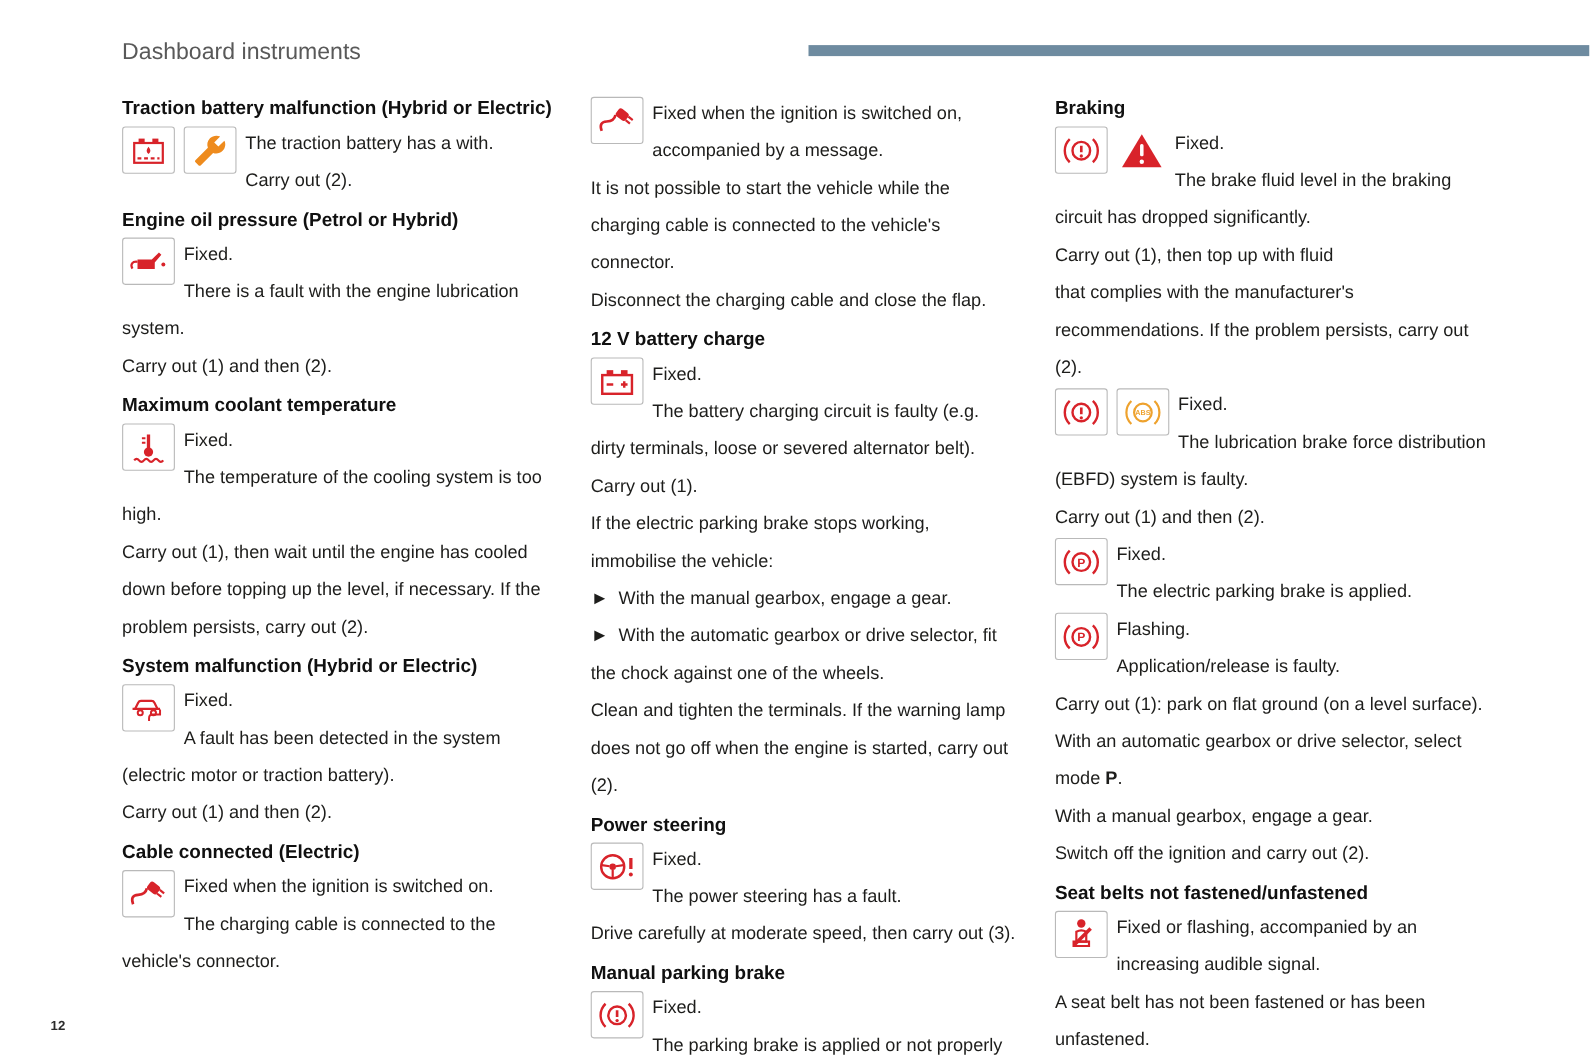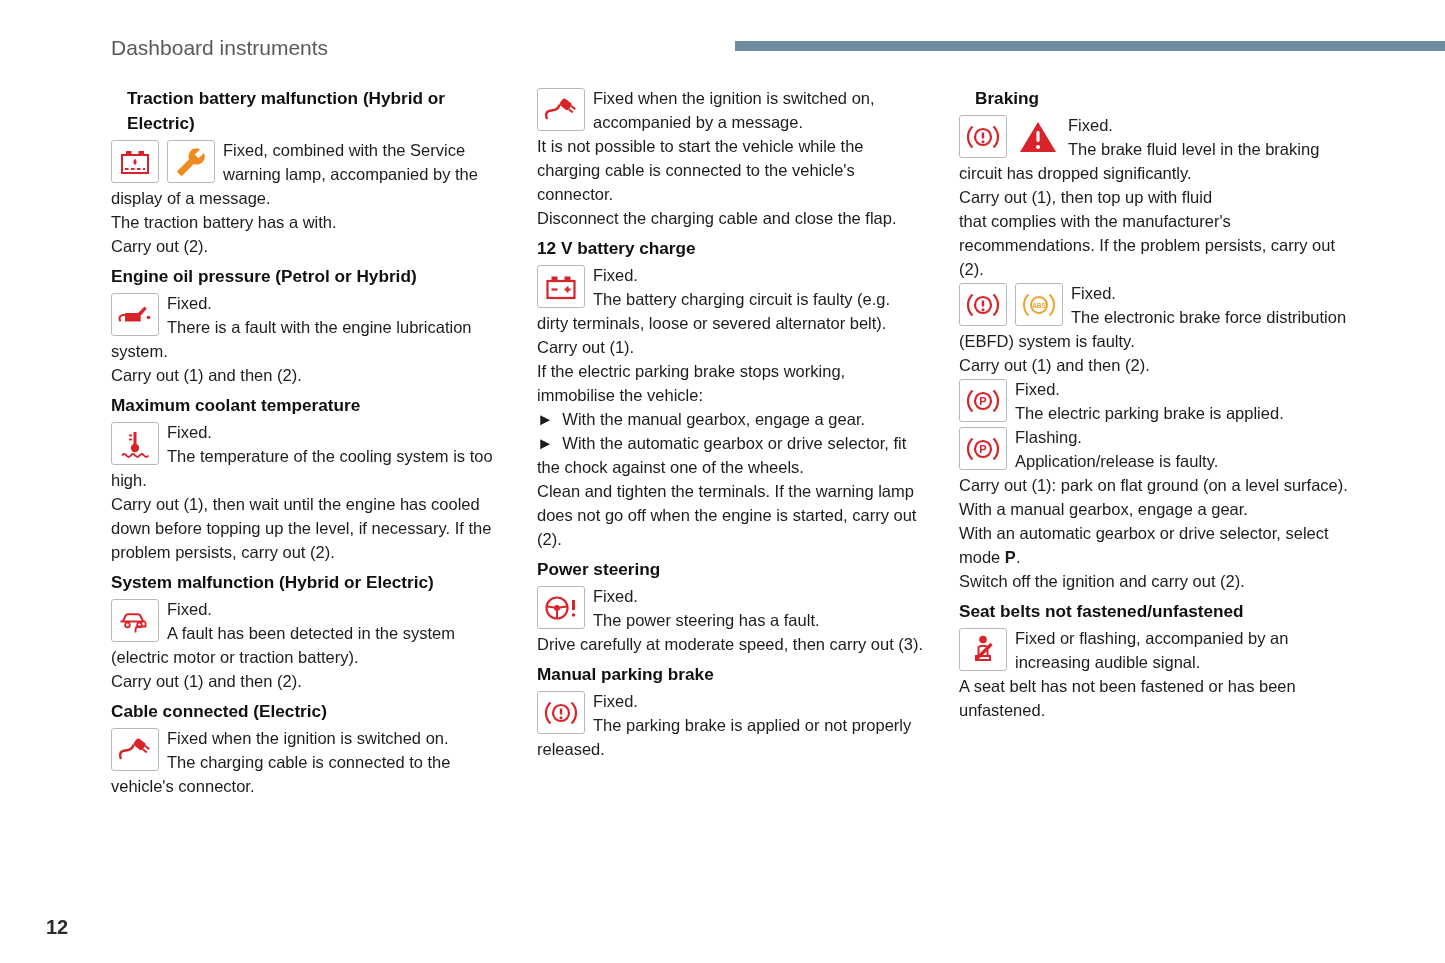--- a/index.html
+++ b/index.html
@@ -4,29 +4,29 @@
 <style>
   * { margin:0; padding:0; box-sizing:border-box; }
   html,body { width:1445px; height:963px; }
   body { font-family:"Liberation Sans",sans-serif; background:#ffffff; color:#1d1d1b;
          position:relative; overflow:hidden; }
   .doc-title { position:absolute; top:36px; left:111px; font-size:21px; color:#595959; }
   .accent-bar { position:absolute; top:41px; left:735px; right:0; height:10px; background:#6e8ba0; }
   .content { position:absolute; top:86px; left:111px; display:flex; gap:34px; }
   .col1 { width:392px; } .col2 { width:388px; } .col3 { width:398px; }
   .hd { font-size:17.2px; line-height:25px; font-weight:bold; color:#101010; margin:6px 0 2px; }
-  .col > .sec:first-child .hd { margin-top:0;margin-left:16px; }
-  .t { font-size:16.5px; line-height:24px; }
+  .col > .sec:first-child .hd { margin-top:0; }
+  .t { font-size:16.5px; line-height:34px; }
   .sub::after { content:""; display:block; clear:both; }
   .ibox { float:left; width:48px; height:43px; border:1px solid #b9b9b9; border-radius:3px;
           margin:2px 8px 2px 0; display:flex; align-items:center; justify-content:center;
           background:#fff; }
   .ibox.plain { border:none; width:45px; }
   .blt { margin-right:9px; }
-  .page-number { position:absolute; left:46px; bottom:24px; font-weight:bold; font-size:20px; color:#2b2b2b; }
+  .page-number { position:absolute; left:46px; bottom:24px; font-weight:bold; font-size:12px; color:#2b2b2b; }
   svg { display:block; }
 </style>
 </head>
 <body>
 
 <div class="page">
 
   <span class="doc-title">Dashboard instruments</span>
   <div class="accent-bar"></div>
 
@@ -44,21 +44,20 @@
                 <rect x="19.5" y="3" width="5.5" height="4" fill="#d8232a"></rect>
                 <path d="M16 10.5 q3.4 4.2 0 6.4 q-3.4 -2.2 0 -6.4" fill="#d8232a"></path>
                 <path d="M6 21 h20" stroke="#d8232a" stroke-width="2" stroke-dasharray="3.5 2.5"></path>
               </svg>
           </span>
           <span class="ibox">
             <svg width="30" height="30" viewBox="0 0 24 24">
                 <path fill="#ee8b1e" transform="translate(24 0) scale(-1 1)" d="M22.7 19l-9.1-9.1c.9-2.3.4-5-1.5-6.9-2-2-5-2.4-7.4-1.3L9 6 6 9 1.6 4.7C.4 7.1.9 10.1 2.9 12.1c1.9 1.9 4.6 2.4 6.9 1.5l9.1 9.1c.4.4 1 .4 1.4 0l2.3-2.3c.5-.4.5-1.1.1-1.4z"></path>
               </svg>
           </span>
-          <div class="t">Fixed, combined with the Service warning lamp, accompanied by the display of a message.</div>
           <div class="t">The traction battery has a with.</div>
           <div class="t">Carry out (2).</div>
         </div>
       </section>
 
       <section class="sec">
         <h3 class="hd">Engine oil pressure (Petrol or Hybrid)</h3>
         <div class="sub">
           <span class="ibox">
             <svg width="36" height="26" viewBox="0 0 36 26">
@@ -249,21 +248,21 @@
           </span>
           <span class="ibox">
             <svg width="34" height="28" viewBox="0 0 34 28">
                 <circle cx="17" cy="14" r="8" fill="none" stroke="#eea22e" stroke-width="2"></circle>
                 <path d="M6.5 3.5 a14.5 14.5 0 0 0 0 21" fill="none" stroke="#eea22e" stroke-width="2"></path>
                 <path d="M27.5 3.5 a14.5 14.5 0 0 1 0 21" fill="none" stroke="#eea22e" stroke-width="2"></path>
                 <text x="17" y="16.6" text-anchor="middle" font-size="6.5" font-weight="bold" fill="#eea22e" font-family="Liberation Sans, sans-serif">ABS</text>
               </svg>
           </span>
           <div class="t">Fixed.</div>
-          <div class="t">The electronic brake force distribution (EBFD) system is faulty.</div>
+          <div class="t">The lubrication brake force distribution (EBFD) system is faulty.</div>
           <div class="t">Carry out (1) and then (2).</div>
         </div>
       </section>
 
       <section class="sec">
         <div class="sub">
           <span class="ibox">
             <svg width="34" height="28" viewBox="0 0 34 28">
                 <circle cx="17" cy="14" r="8" fill="none" stroke="#d8232a" stroke-width="2.2"></circle>
                 <path d="M6.5 3.5 a14.5 14.5 0 0 0 0 21" fill="none" stroke="#d8232a" stroke-width="2.2"></path>
@@ -280,22 +279,22 @@
                 <circle cx="17" cy="14" r="8" fill="none" stroke="#d8232a" stroke-width="2.2"></circle>
                 <path d="M6.5 3.5 a14.5 14.5 0 0 0 0 21" fill="none" stroke="#d8232a" stroke-width="2.2"></path>
                 <path d="M27.5 3.5 a14.5 14.5 0 0 1 0 21" fill="none" stroke="#d8232a" stroke-width="2.2"></path>
                 <text x="17" y="18" text-anchor="middle" font-size="11" font-weight="bold" fill="#d8232a" font-family="Liberation Sans, sans-serif">P</text>
               </svg>
           </span>
           <div class="t">Flashing.</div>
           <div class="t">Application/release is faulty.</div>
         </div>
         <div class="t">Carry out (1): park on flat ground (on a level surface).</div>
+        <div class="t"><span>With an automatic gearbox or drive selector, select mode </span><b>P</b><span>.</span></div>
         <div class="t">With a manual gearbox, engage a gear.</div>
-        <div class="t"><span>With an automatic gearbox or drive selector, select mode </span><b>P</b><span>.</span></div>
         <div class="t">Switch off the ignition and carry out (2).</div>
       </section>
 
       <section class="sec">
         <h3 class="hd">Seat belts not fastened/unfastened</h3>
         <div class="sub">
           <span class="ibox">
             <svg width="26" height="32" viewBox="0 0 26 32">
                 <circle cx="13" cy="5.5" r="3.8" fill="#d8232a"></circle>
                 <path d="M8.5 13 q4.5 -2.5 9 0 v9 h-9 z" fill="none" stroke="#d8232a" stroke-width="2"></path>

